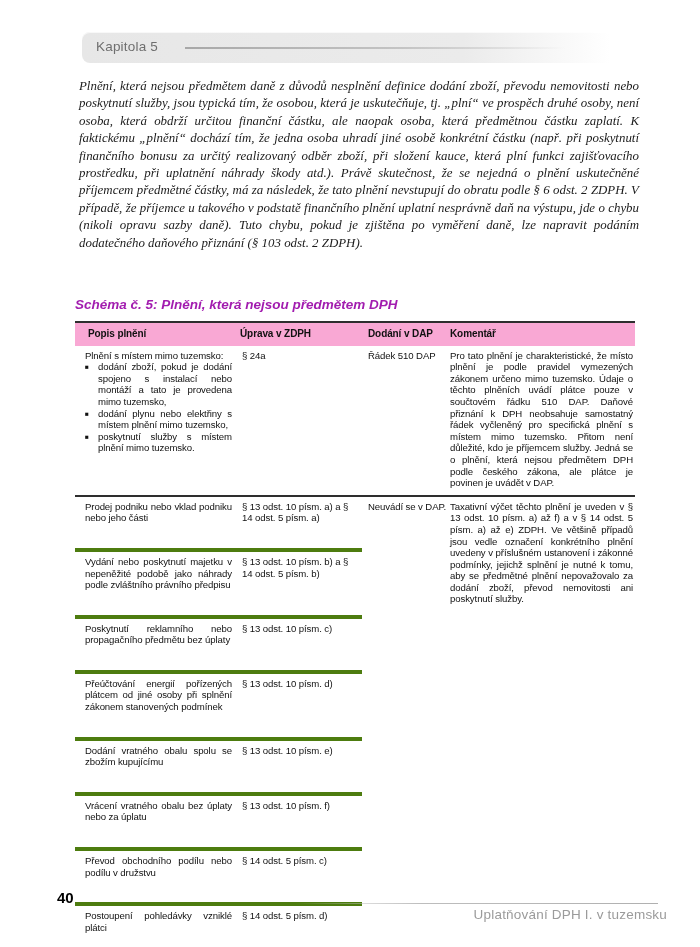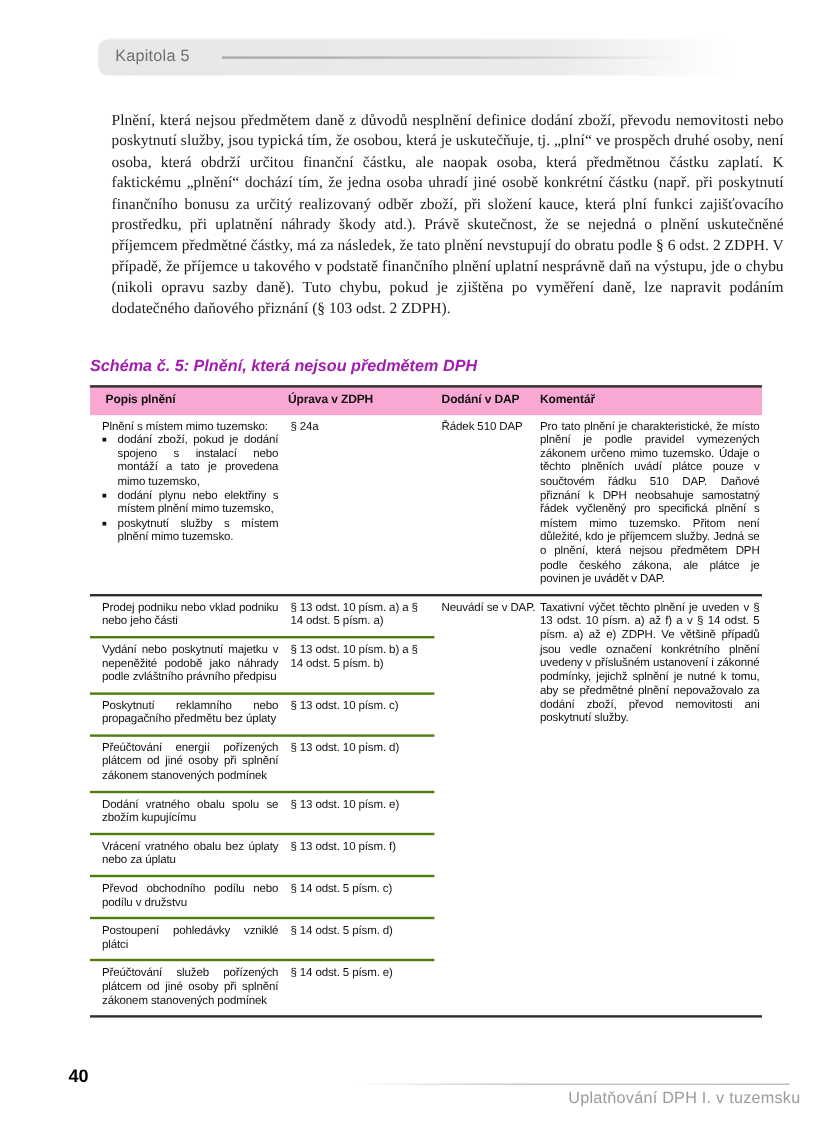--- a/index.html
+++ b/index.html
@@ -21,24 +21,24 @@
   .chapter-label{
     position:absolute;left:14px;top:7px;
     font-size:13.5px;color:#6f6f6f;letter-spacing:.2px;
   }
   .chapter-line{
     position:absolute;left:103px;top:15px;width:400px;height:2px;
     background:linear-gradient(90deg,#a8a8a8 0%,#c4c4c4 55%,rgba(200,200,200,0) 95%);
   }
   
   .intro{
-    position:absolute;left:75px;top:74px;width:560px;margin:18px;
+    position:absolute;left:75px;top:74px;width:560px;margin:4px;
     font-family:"Liberation Serif",serif;
     font-size:12.9px;line-height:17.4px;
-    text-align:justify;color:#1b1b1b;
+    text-align:justify;color:#1b1b1b;font-style:italic;
   }
   
   .schema-title{
     position:absolute;left:75px;top:297px;margin:0;
     font-size:13.5px;font-weight:bold;font-style:italic;color:#a21caf;
   }
   
   .tbl{
     position:absolute;left:75px;top:321px;width:560px;
     font-size:9.6px;line-height:11.6px;letter-spacing:-0.1px;color:#111;
@@ -58,21 +58,21 @@
   .sec2{
     display:grid;grid-template-columns:165px 122px 88px 185px;
     grid-auto-flow:row;
   }
   .cell{padding:4px 3px 6px 0;}
   .c1{padding-left:10px;padding-right:8px;}
   .c2{padding-left:2px;padding-right:4px;}
   .c3{padding-left:6px;}
   .c4{padding-right:2px;}
   .just{text-align:justify;}
-  .bt{border-top:2px solid #4d7c0f;}
+  .bt{border-top:4px solid #4d7c0f;margin-top:18px;}
   .span-c3{grid-column:3;grid-row:1 / span 9;}
   .span-c4{grid-column:4;grid-row:1 / span 9;}
   .bullet-item{display:flex;margin-top:0px;}
   .bullet{flex:none;width:13px;font-size:6.5px;line-height:11.6px;}
   .bullet-text{flex:1;text-align:justify;}
   .popis-intro{text-align:left;}
   
   .page-number{
     position:absolute;left:57px;top:889px;
     font-size:15px;font-weight:bold;color:#000;

